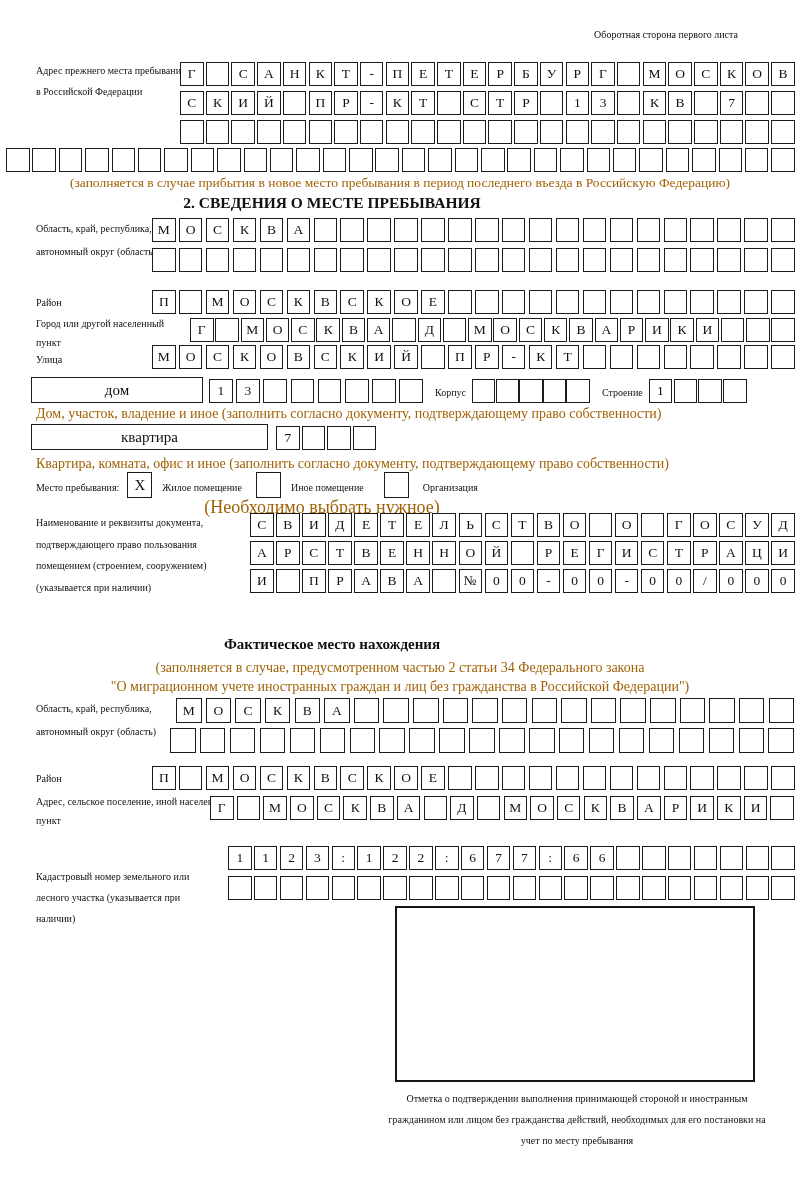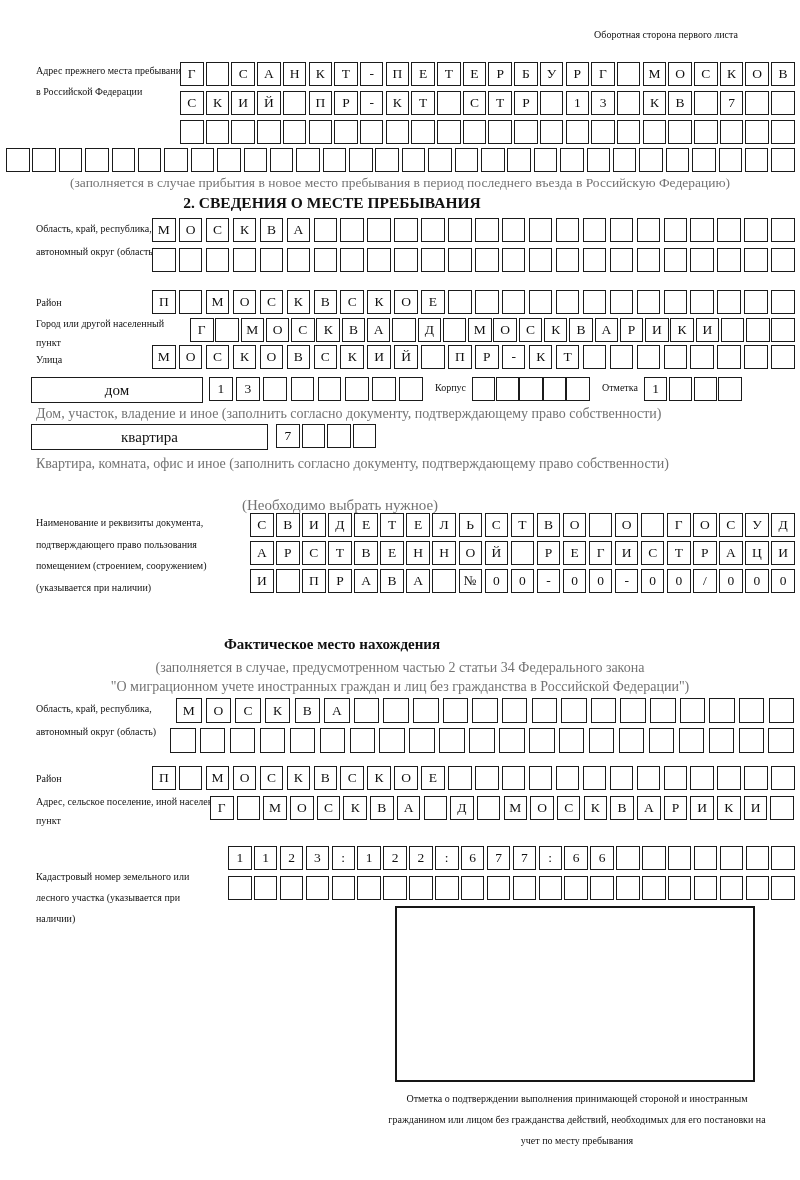--- a/index.html
+++ b/index.html
@@ -1,26 +1,26 @@
 <!DOCTYPE html>
 <html><head>
 <meta charset="utf-8">
 <style>
   html,body{margin:0;padding:0;background:#fff;}
   .page{position:relative;width:800px;height:1180px;background:#ffffff;
         font-family:"Liberation Serif","DejaVu Serif",serif;color:#111;overflow:hidden;}
   .abs{position:absolute;}
   .lbl{font-size:10px;line-height:21px;color:#111;}
-  .cap{font-size:13.5px;color:#737373;}
+  .cap{font-size:13.5px;color:#a16207;}
   .ttl{font-weight:bold;font-size:15.5px;text-align:center;width:664px;left:0;}
   .cellrow{position:absolute;display:flex;justify-content:space-between;}
   .cell{flex:0 0 auto;width:23.5px;height:24px;border:1.6px solid #1b1b1b;box-sizing:border-box;
         display:flex;align-items:center;justify-content:center;font-size:13.5px;background:#fff;}
   .cells-lg .cell{width:25.5px;height:25px;}
-  .inlinerow{position:absolute;display:flex;align-items:flex-start;}
+  .inlinerow{position:absolute;display:flex;align-items:flex-end;}
   .labelbox{border:1.6px solid #1b1b1b;box-sizing:border-box;height:26px;display:flex;
             align-items:center;justify-content:center;font-size:15px;background:#fff;}
   .igroup{display:flex;justify-content:space-between;}
   .checkbox{width:25px;height:26px;border:1.6px solid #1b1b1b;box-sizing:border-box;display:flex;
             align-items:center;justify-content:center;font-size:15px;background:#fff;}
   .stampbox{position:absolute;border:2px solid #161616;background:#fff;box-sizing:border-box;}
   .ctr{text-align:center;}
   .rt{text-align:right;}
 </style>
 </head>
@@ -296,42 +296,51 @@
         <span class="cell"></span>
       </div>
     <div class="lbl" style="margin-left:12px;">Корпус</div>
     <div class="igroup" style="width:118px;margin-left:6px;">
         <span class="cell"></span>
         <span class="cell"></span>
         <span class="cell"></span>
         <span class="cell"></span>
         <span class="cell"></span>
       </div>
-    <div class="lbl" style="margin-left:12px;">Отметка</div>
+    <div class="lbl" style="margin-left:12px;">Строение</div>
     <div class="igroup" style="width:98px;margin-left:6px;">
         <span class="cell">1</span>
         <span class="cell"></span>
         <span class="cell"></span>
         <span class="cell"></span>
       </div>
   </div>
   <div class="abs cap" style="left:36px;top:406px;font-size:14px;">Дом, участок, владение и иное (заполнить согласно документу, подтверждающему право собственности)</div>
 
   <div class="inlinerow" style="left:31px;top:424px;">
     <div class="labelbox" style="width:237px;">квартира</div>
     <div class="igroup" style="width:100px;margin-left:8px;">
         <span class="cell">7</span>
         <span class="cell"></span>
         <span class="cell"></span>
         <span class="cell"></span>
       </div>
   </div>
   <div class="abs cap" style="left:36px;top:456px;font-size:14px;">Квартира, комната, офис и иное (заполнить согласно документу, подтверждающему право собственности)</div>
 
-  <div class="abs cap ctr" style="left:180px;top:497px;width:320px;font-size:15px;">(Необходимо выбрать нужное)</div>
+  <div class="inlinerow" style="left:36px;top:472px;">
+    <div class="lbl">Место пребывания:</div>
+    <div class="checkbox" style="margin-left:8px;">X</div>
+    <div class="lbl" style="margin-left:10px;">Жилое помещение</div>
+    <div class="checkbox" style="margin-left:14px;"></div>
+    <div class="lbl" style="margin-left:10px;">Иное помещение</div>
+    <div class="checkbox" style="margin-left:20px;"></div>
+    <div class="lbl" style="margin-left:14px;">Организация</div>
+  </div>
+  <div class="abs cap ctr" style="left:162px;top:497px;width:320px;font-size:18px;">(Необходимо выбрать нужное)</div>
 
   <div class="abs lbl" style="left:36px;top:512px;width:212px;line-height:21.5px;">Наименование и реквизиты документа, подтверждающего право пользования помещением (строением, сооружением) (указывается при наличии)</div>
   <div class="cellrow" style="left:250px;top:513px;width:545px;">
       <span class="cell">С</span>
       <span class="cell">В</span>
       <span class="cell">И</span>
       <span class="cell">Д</span>
       <span class="cell">Е</span>
       <span class="cell">Т</span>
       <span class="cell">Е</span>

